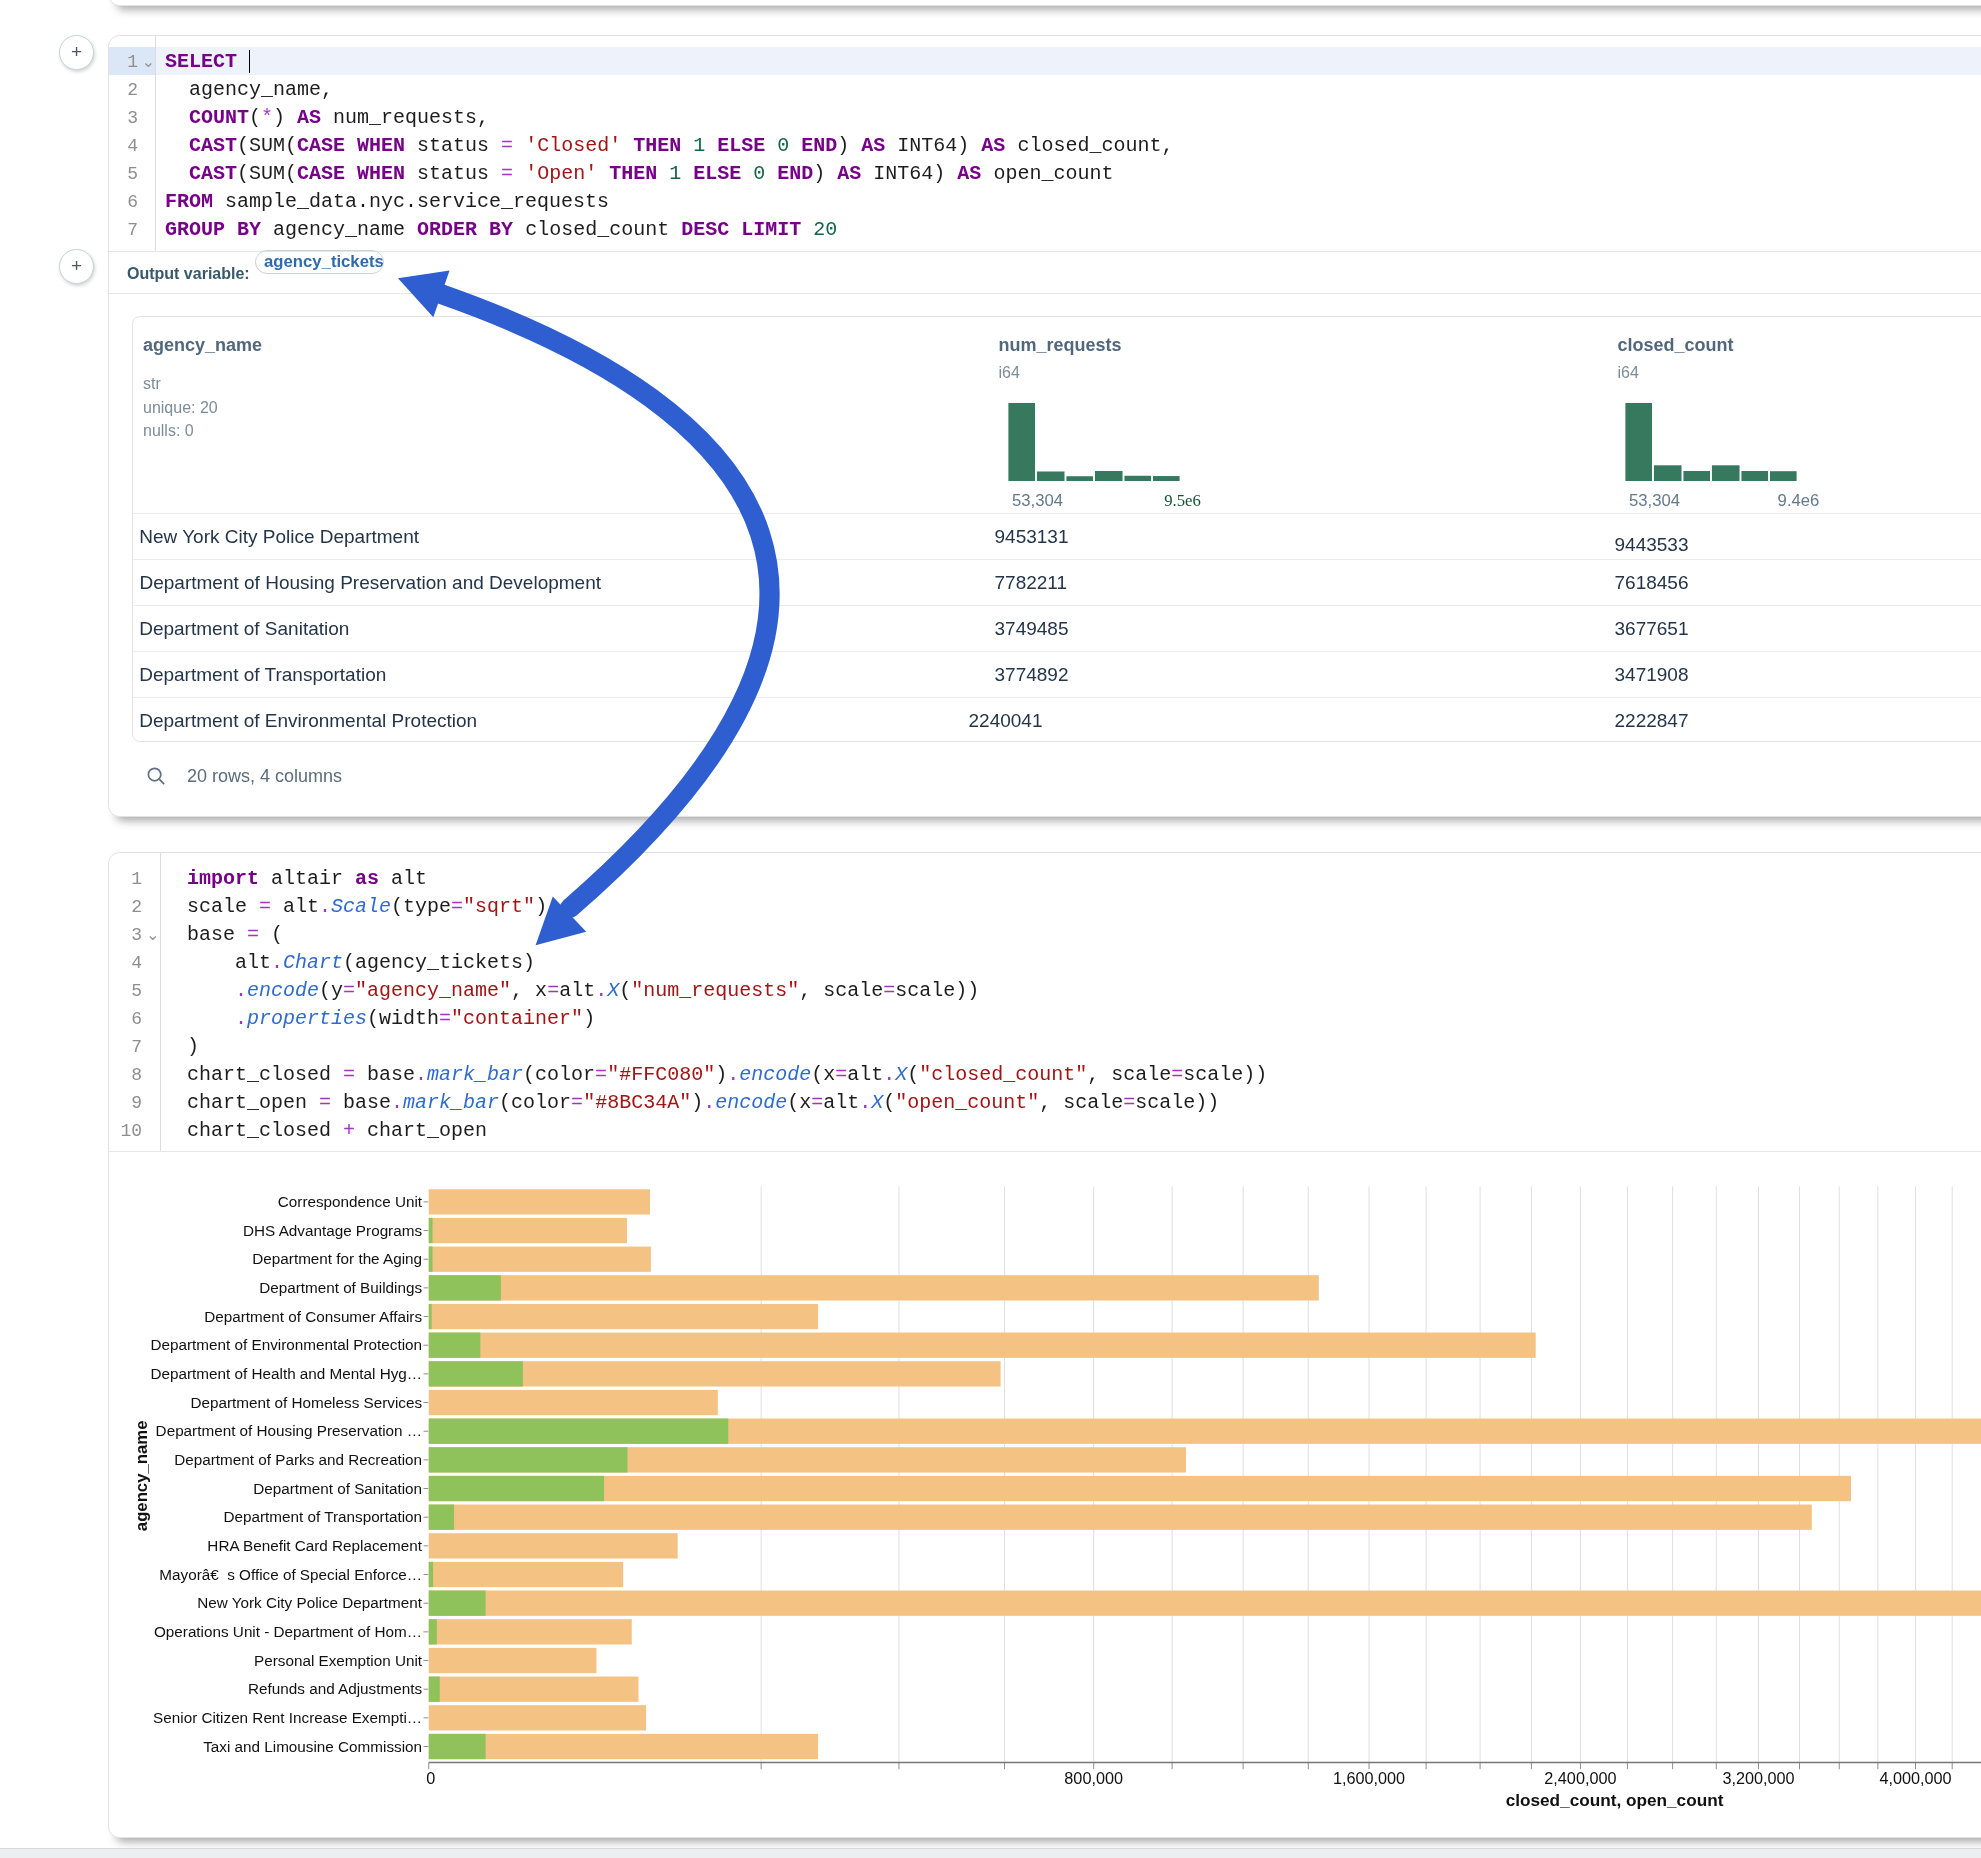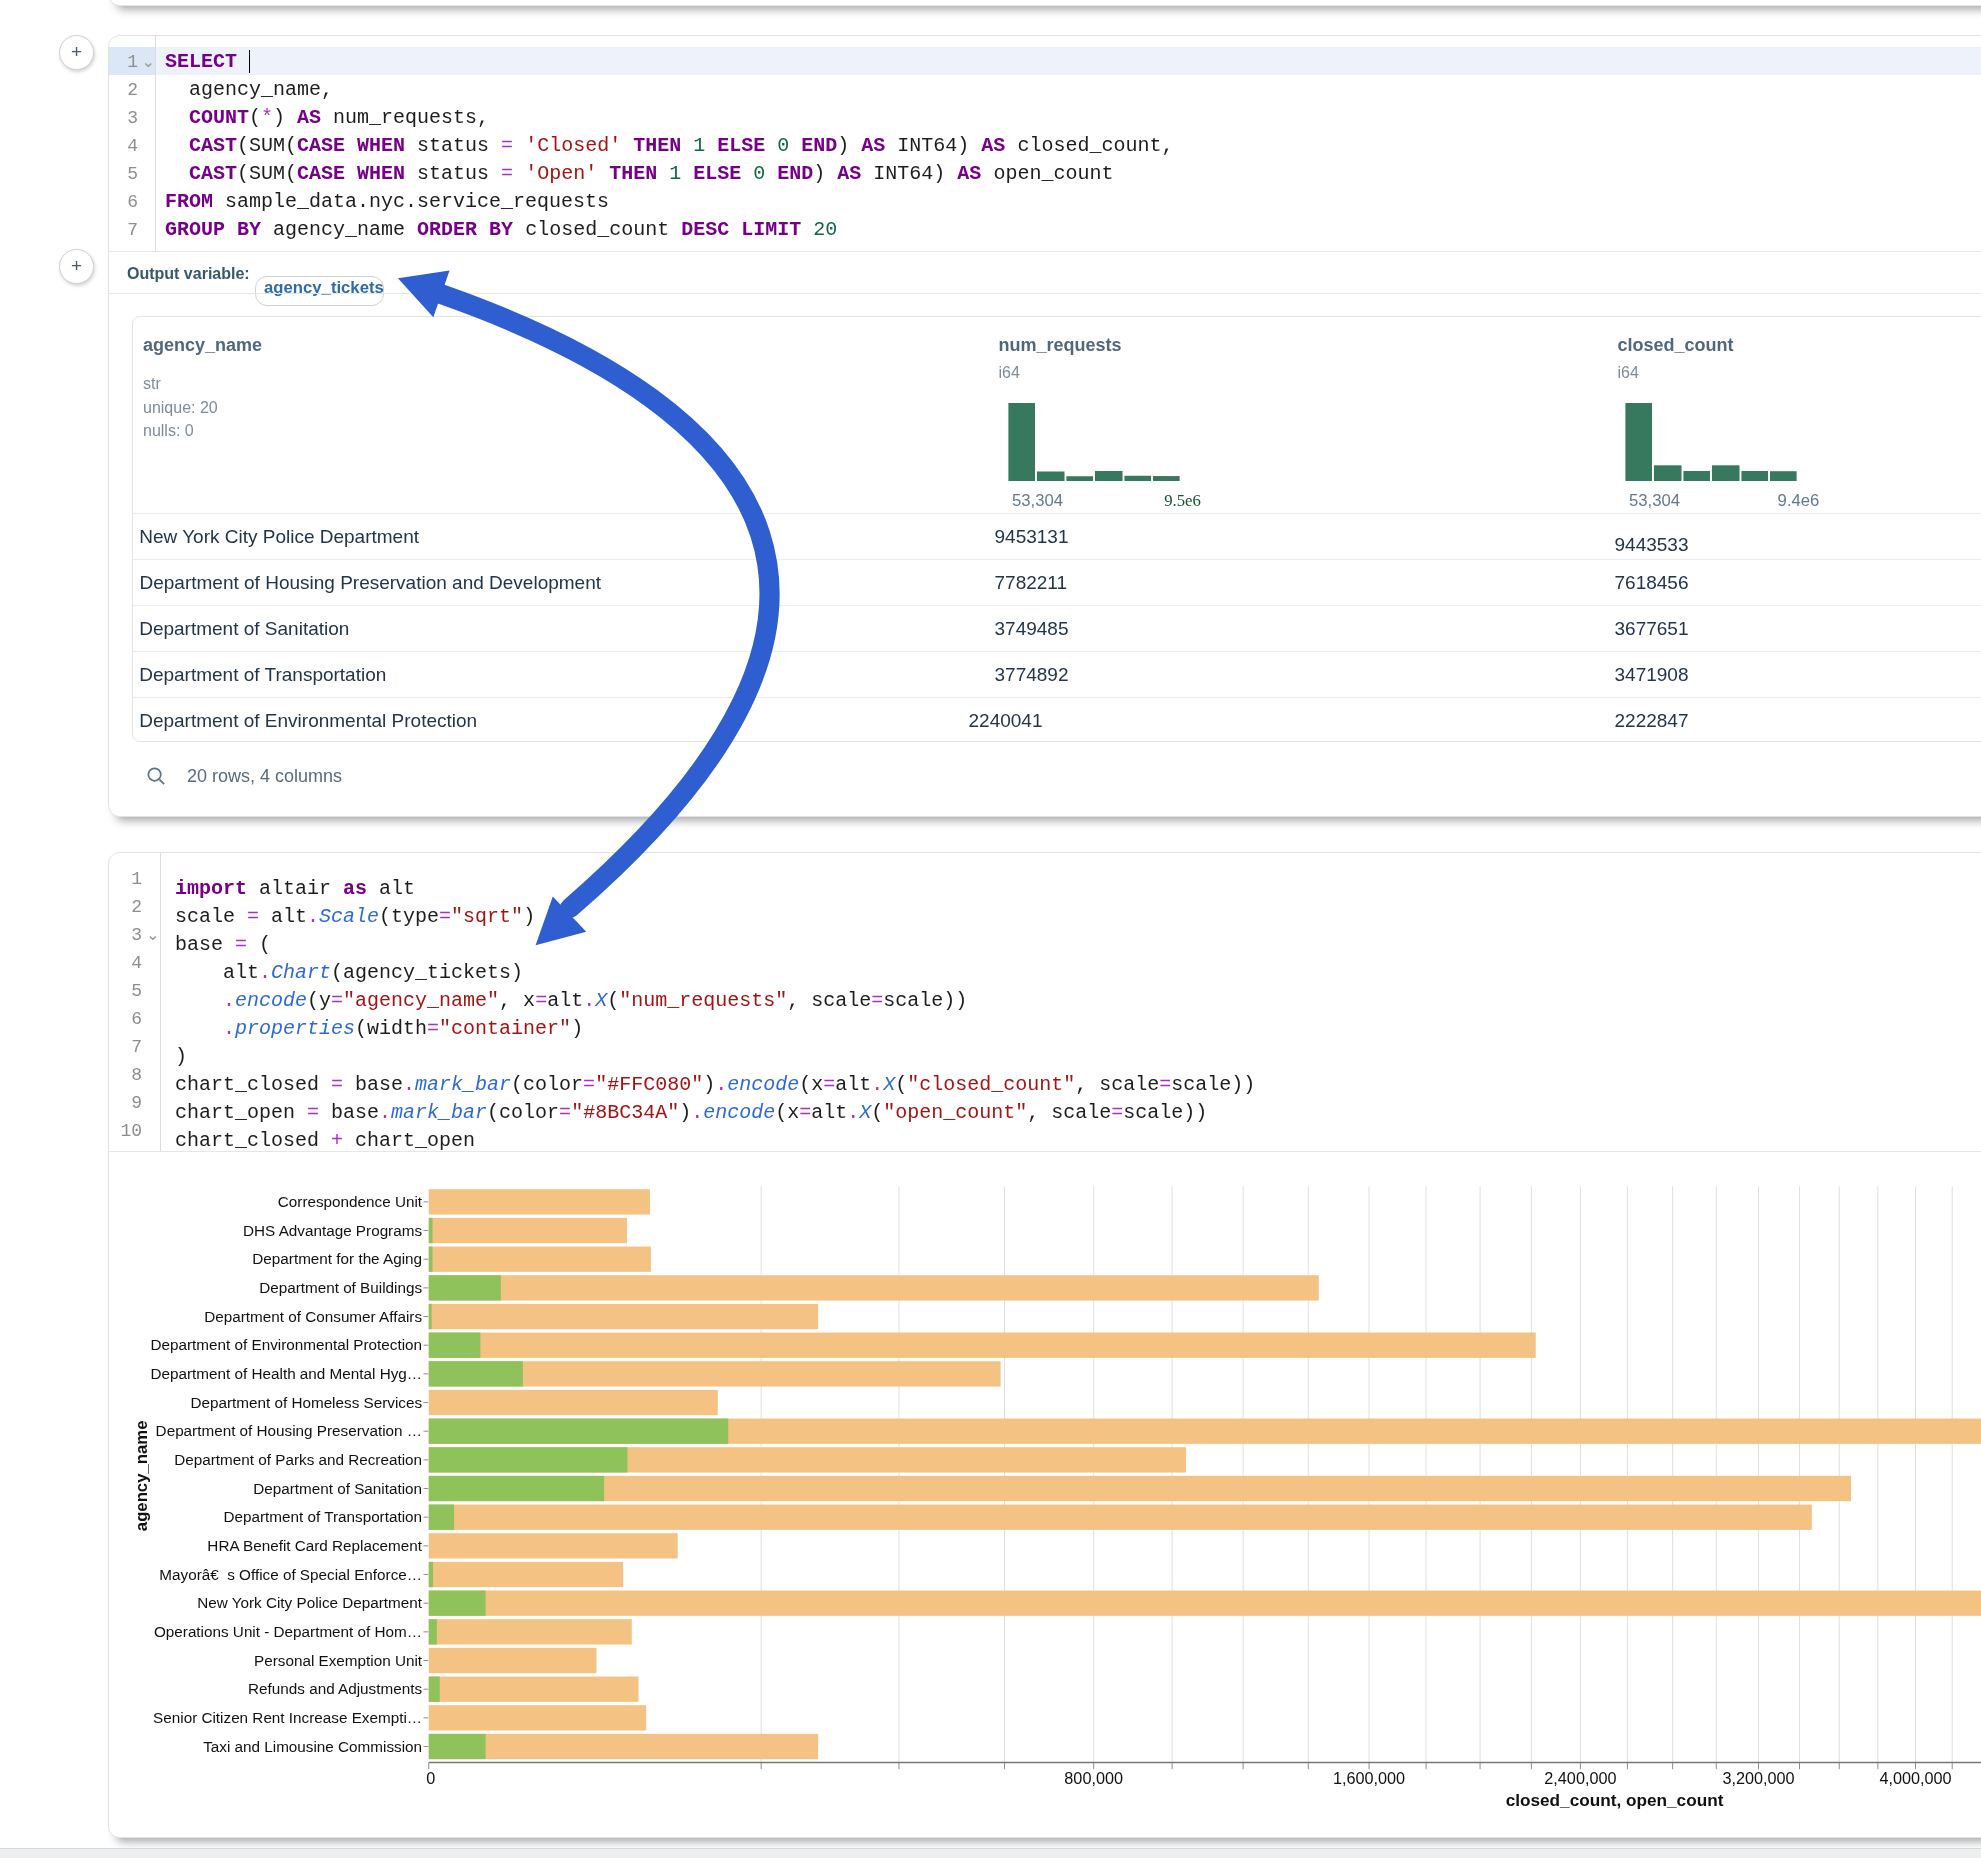--- a/index.html
+++ b/index.html
@@ -52,21 +52,21 @@
   agency_name,
   <span class="k">COUNT</span>(<span class="o">*</span>) <span class="k">AS</span> num_requests,
   <span class="k">CAST</span>(SUM(<span class="k">CASE</span> <span class="k">WHEN</span> status <span class="o">=</span> <span class="s">'Closed'</span> <span class="k">THEN</span> <span class="n">1</span> <span class="k">ELSE</span> <span class="n">0</span> <span class="k">END</span>) <span class="k">AS</span> INT64) <span class="k">AS</span> closed_count,
   <span class="k">CAST</span>(SUM(<span class="k">CASE</span> <span class="k">WHEN</span> status <span class="o">=</span> <span class="s">'Open'</span> <span class="k">THEN</span> <span class="n">1</span> <span class="k">ELSE</span> <span class="n">0</span> <span class="k">END</span>) <span class="k">AS</span> INT64) <span class="k">AS</span> open_count
 <span class="k">FROM</span> sample_data.nyc.service_requests
 <span class="k">GROUP</span> <span class="k">BY</span> agency_name <span class="k">ORDER</span> <span class="k">BY</span> closed_count <span class="k">DESC</span> <span class="k">LIMIT</span> <span class="n">20</span></div>
 
   <div style="position:absolute; left:0; right:0; top:215px; height:1px; background:#e6e6e6;"></div>
 
   <div style="position:absolute; left:18px; top:229px; height:24px; font-size:16px; font-weight:bold; color:#38586c;">Output variable:</div>
-  <div style="position:absolute; left:146px; top:240px; width:129px; height:30px; border:1.4px solid #ccd2d8; border-radius:12px; overflow:hidden;">
+  <div style="position:absolute; left:146px; top:214px; width:129px; height:24px; border:1.4px solid #ccd2d8; border-radius:12px; overflow:hidden;">
      <div style="position:absolute; left:8.1px; top:1px; font-size:16.7px; font-weight:bold; color:#2d6bae; white-space:nowrap;">agency_tickets</div>
   </div>
   <div style="position:absolute; left:0; right:0; top:257px; height:1px; background:#e6e6e6;"></div>
 
   <div style="position:absolute; left:22.5px; top:280px; right:-4.8px; height:426px; border:1.4px solid #e3e3e3; border-radius:7.6px;">
 
     <div style="position:absolute; left:10.5px; top:18px; font-size:18px; font-weight:bold; color:#51677e;">agency_name</div>
     <div style="position:absolute; left:10.5px; top:58px; font-size:16px; color:#7e8c9a;">str</div>
     <div style="position:absolute; left:10.5px; top:82px; font-size:16px; color:#7e8c9a;">unique: 20</div>
     <div style="position:absolute; left:10.5px; top:105px; font-size:16px; color:#7e8c9a;">nulls: 0</div>
@@ -137,21 +137,21 @@
 3
 4
 5
 6
 7
 8
 9
 10</div>
   <div class="chev" style="left:37px; top:72px;">⌄</div>
   <div style="position:absolute; left:51px; top:0; width:1px; height:298px; background:#dcdcdc;"></div>
-  <div class="mono" style="position:absolute; left:66px; top:11.5px;margin-top:10px;"><span class="k">import</span> altair <span class="k">as</span> alt
+  <div class="mono" style="position:absolute; left:78px; top:11.5px;"><span class="k">import</span> altair <span class="k">as</span> alt
 scale <span class="o">=</span> alt<span class="o">.</span><span class="p">Scale</span>(type<span class="o">=</span><span class="s">"sqrt"</span>)
 base <span class="o">=</span> (
     alt<span class="o">.</span><span class="p">Chart</span>(agency_tickets)
     <span class="o">.</span><span class="p">encode</span>(y<span class="o">=</span><span class="s">"agency_name"</span>, x<span class="o">=</span>alt<span class="o">.</span><span class="p">X</span>(<span class="s">"num_requests"</span>, scale<span class="o">=</span>scale))
     <span class="o">.</span><span class="p">properties</span>(width<span class="o">=</span><span class="s">"container"</span>)
 )
 chart_closed <span class="o">=</span> base<span class="o">.</span><span class="p">mark_bar</span>(color<span class="o">=</span><span class="s">"#FFC080"</span>)<span class="o">.</span><span class="p">encode</span>(x<span class="o">=</span>alt<span class="o">.</span><span class="p">X</span>(<span class="s">"closed_count"</span>, scale<span class="o">=</span>scale))
 chart_open <span class="o">=</span> base<span class="o">.</span><span class="p">mark_bar</span>(color<span class="o">=</span><span class="s">"#8BC34A"</span>)<span class="o">.</span><span class="p">encode</span>(x<span class="o">=</span>alt<span class="o">.</span><span class="p">X</span>(<span class="s">"open_count"</span>, scale<span class="o">=</span>scale))
 chart_closed <span class="o">+</span> chart_open</div>
   <div style="position:absolute; left:0; right:0; top:298px; height:1px; background:#e6e6e6;"></div>

